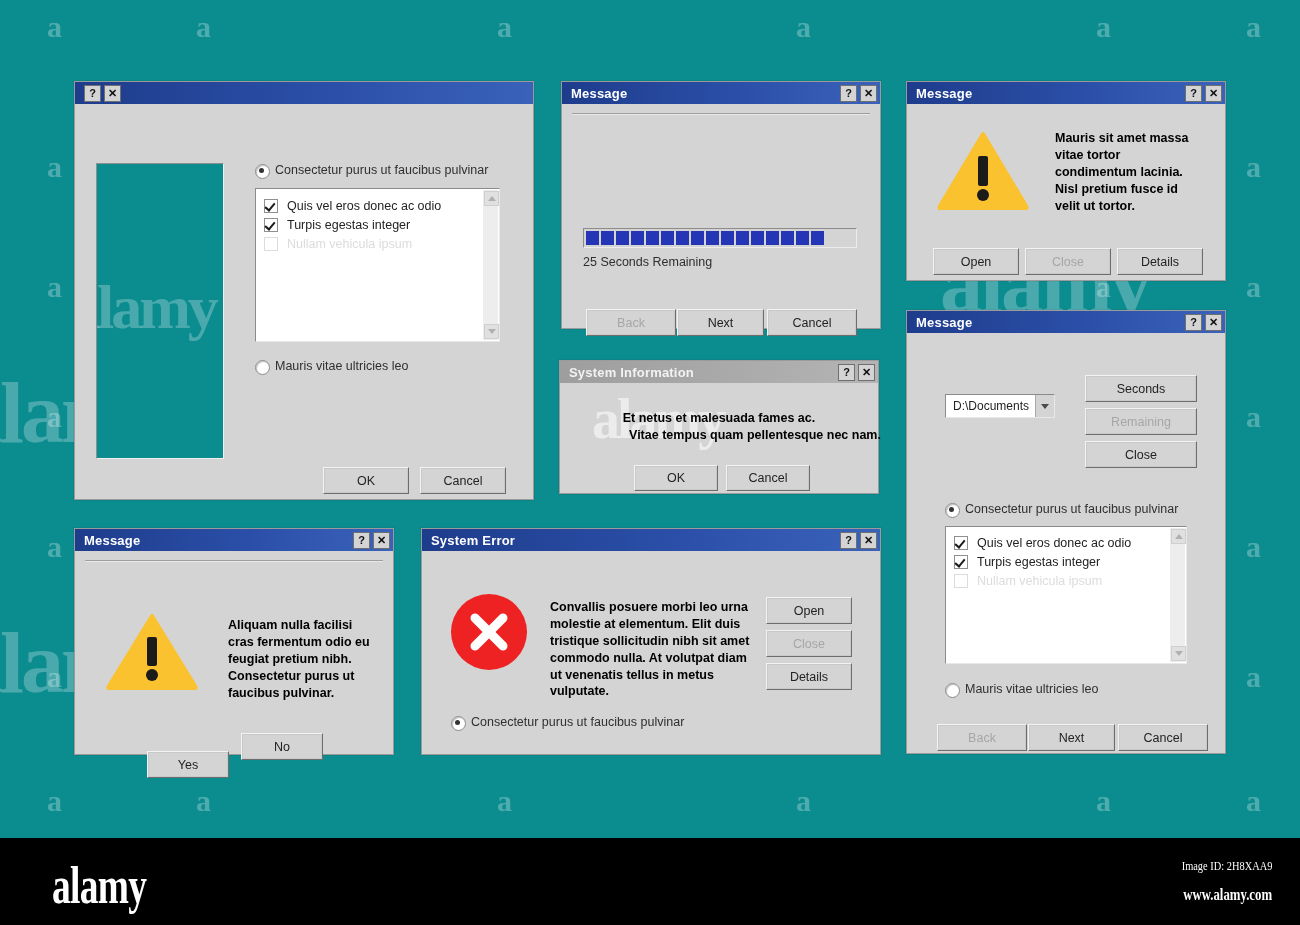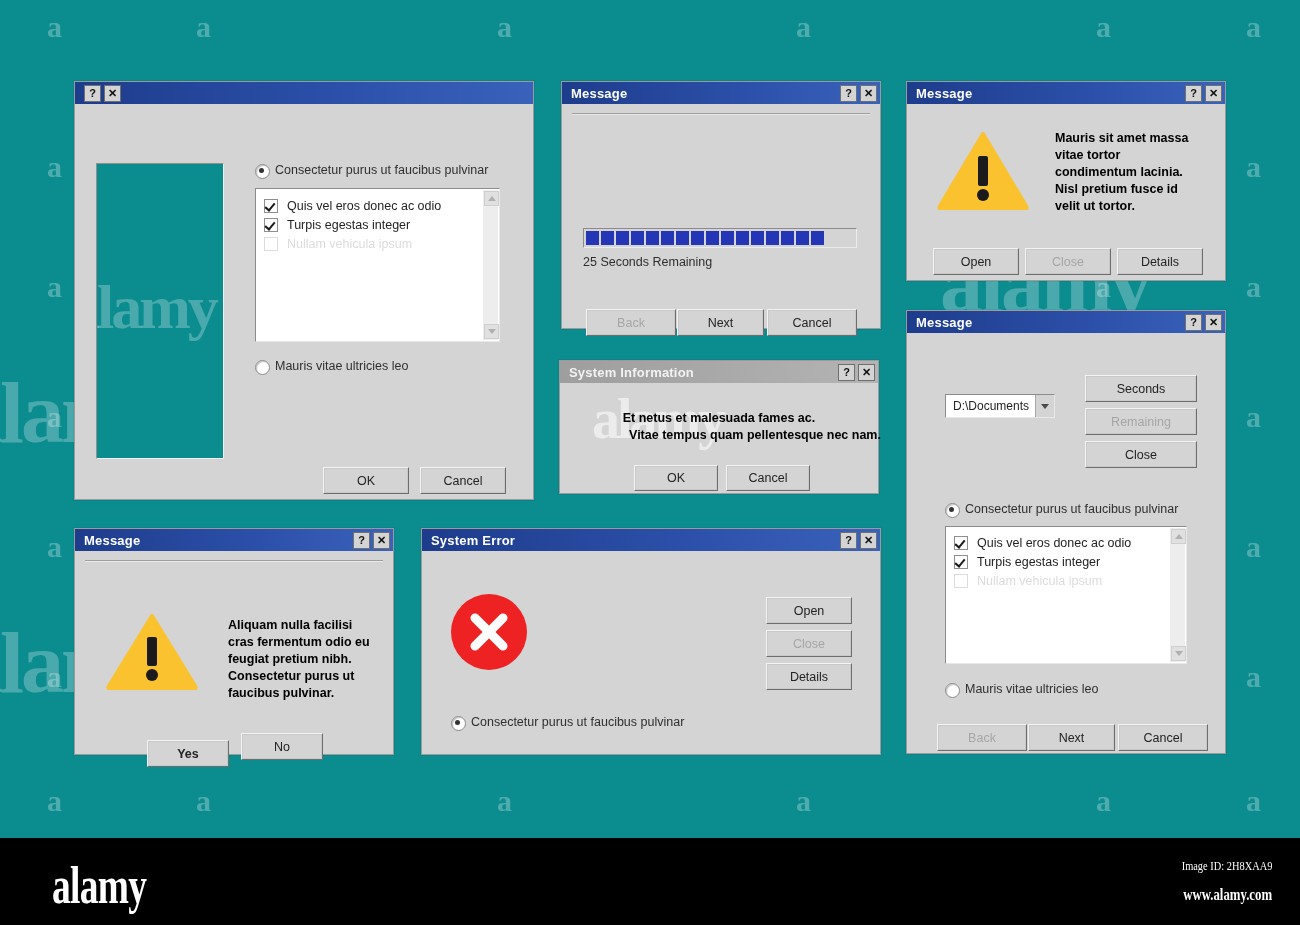--- a/index.html
+++ b/index.html
@@ -331,40 +331,41 @@
       </div>
     </div>
     <div class="client" style="height:201px;">
       <div class="sep"></div>
       <svg class="warn-ico" style="left:31px;top:52px;" width="92" height="78" viewBox="0 0 92 78">
         <path d="M46 4 L89 74 Q91 77 87 77 L5 77 Q1 77 3 74 Z" fill="#f9c22e" stroke="#f9c22e" stroke-width="4" stroke-linejoin="round"></path>
         <rect x="41" y="25" width="10" height="29" rx="2" fill="#1b1b1b"></rect>
         <circle cx="46" cy="63" r="6" fill="#1b1b1b"></circle>
       </svg>
       <div class="msgtext" style="left:153px;top:57px;width:142px;">Aliquam nulla facilisi cras fermentum odio eu feugiat pretium nibh. Consectetur purus ut faucibus pulvinar.</div>
-      <div class="btn" style="left:72px;top:180px;width:80px;height:25px;font-weight:bold;">Yes</div>
+      <div class="btn" style="left:72px;top:191px;width:80px;height:25px;">Yes</div>
       <div class="btn" style="left:166px;top:173px;width:80px;height:25px;">No</div>
     </div>
   </div>
 
   <div class="win" style="left:421px;top:528px;width:458px;height:225px;">
     <div class="titlebar">
       <div class="title-text">System Error</div>
       <div class="tbtns">
         <div class="tbtn">?</div>
         <div class="tbtn">✕</div>
       </div>
     </div>
     <div class="client" style="height:201px;">
       <div class="err-ico" style="left:29px;top:43px;width:76px;height:76px;">
         <svg width="46" height="46" viewBox="0 0 46 46" aria-hidden="true">
           <line x1="9" y1="9" x2="37" y2="37" stroke="#fff" stroke-width="9" stroke-linecap="round"></line>
           <line x1="37" y1="9" x2="9" y2="37" stroke="#fff" stroke-width="9" stroke-linecap="round"></line>
         </svg>
       </div>
+      <div class="msgtext" style="left:128px;top:48px;width:210px;">Convallis posuere morbi leo urna molestie at elementum. Elit duis tristique sollicitudin nibh sit amet commodo nulla. At volutpat diam ut venenatis tellus in metus vulputate.</div>
 
       <div class="btn" style="left:344px;top:46px;width:84px;height:25px;">Open</div>
       <div class="btn disabled" style="left:344px;top:79px;width:84px;height:25px;">Close</div>
       <div class="btn" style="left:344px;top:112px;width:84px;height:25px;">Details</div>
 
       <div class="radio on" style="left:29px;top:165px;"></div>
       <div class="lbl" style="left:49px;top:164px;">Consectetur purus ut faucibus pulvinar</div>
     </div>
   </div>
 

